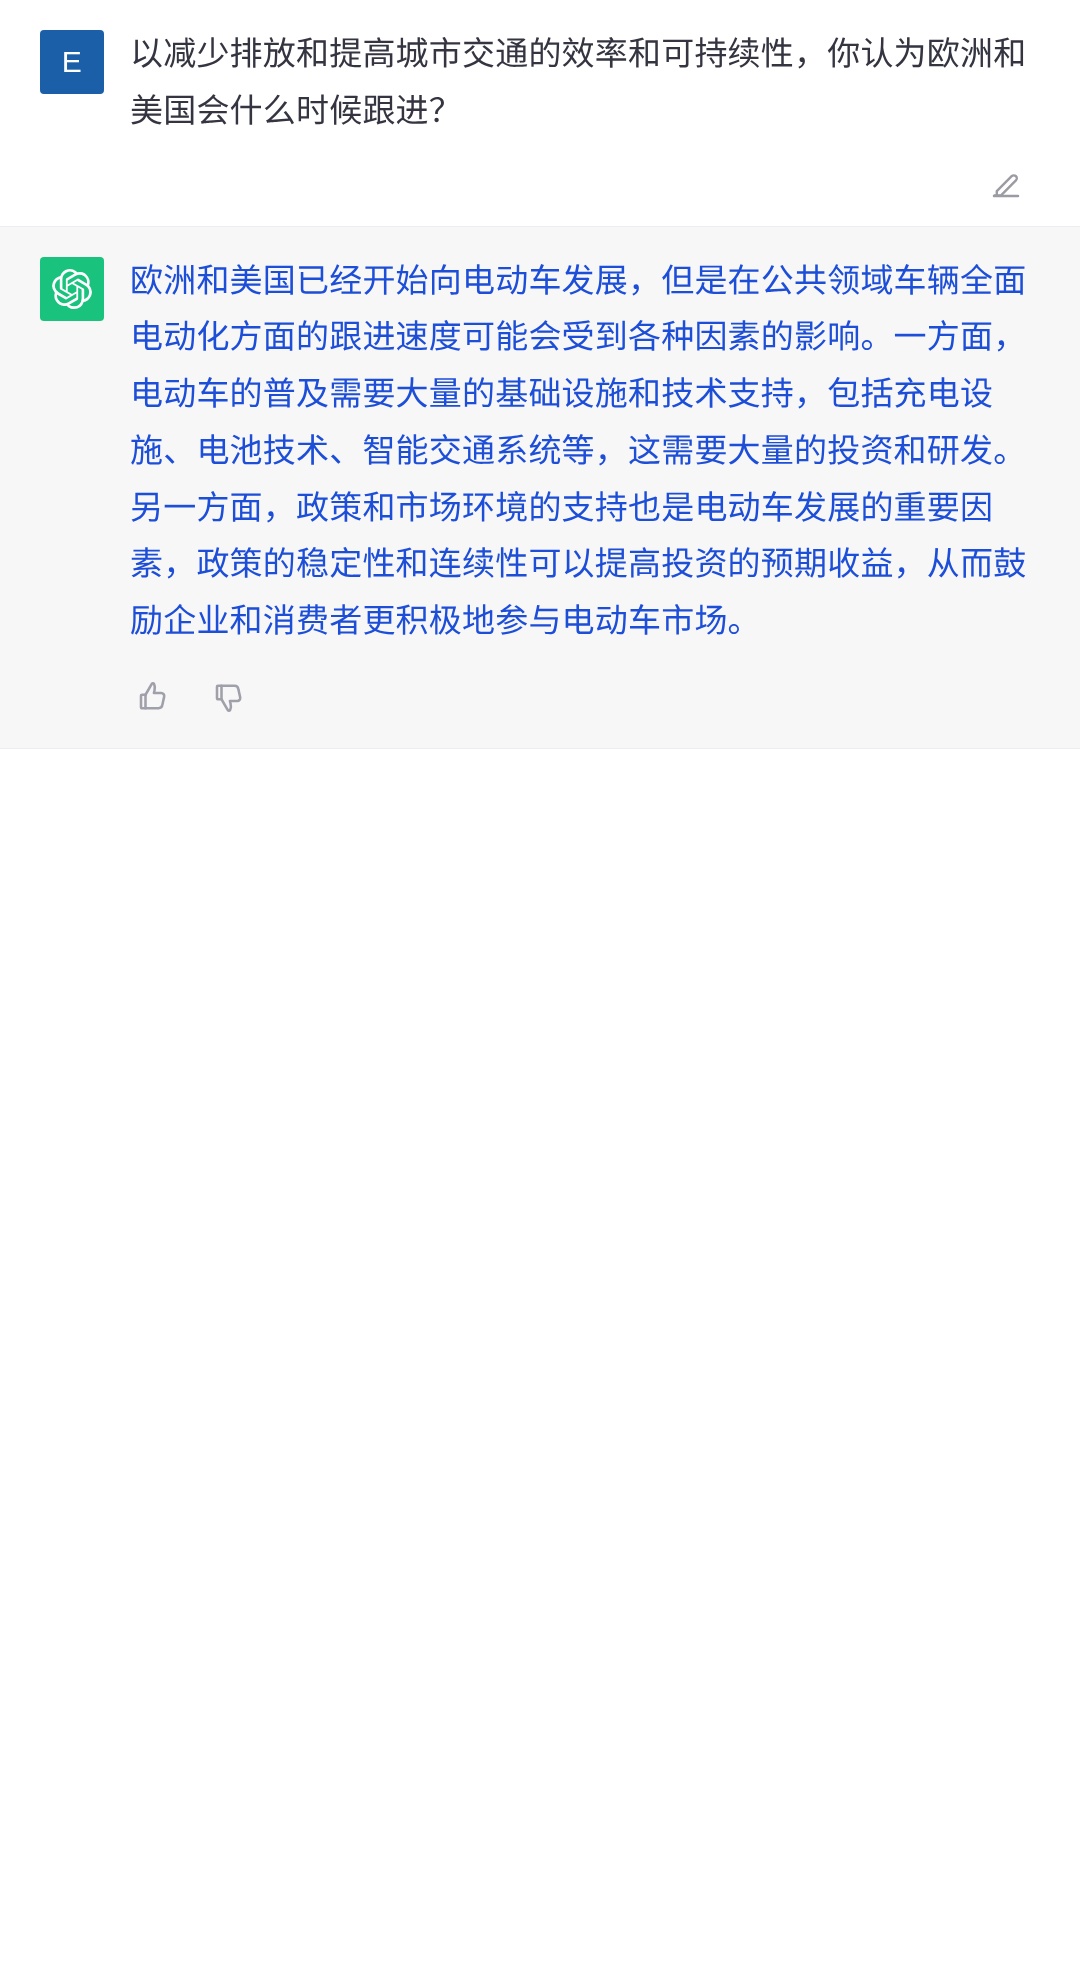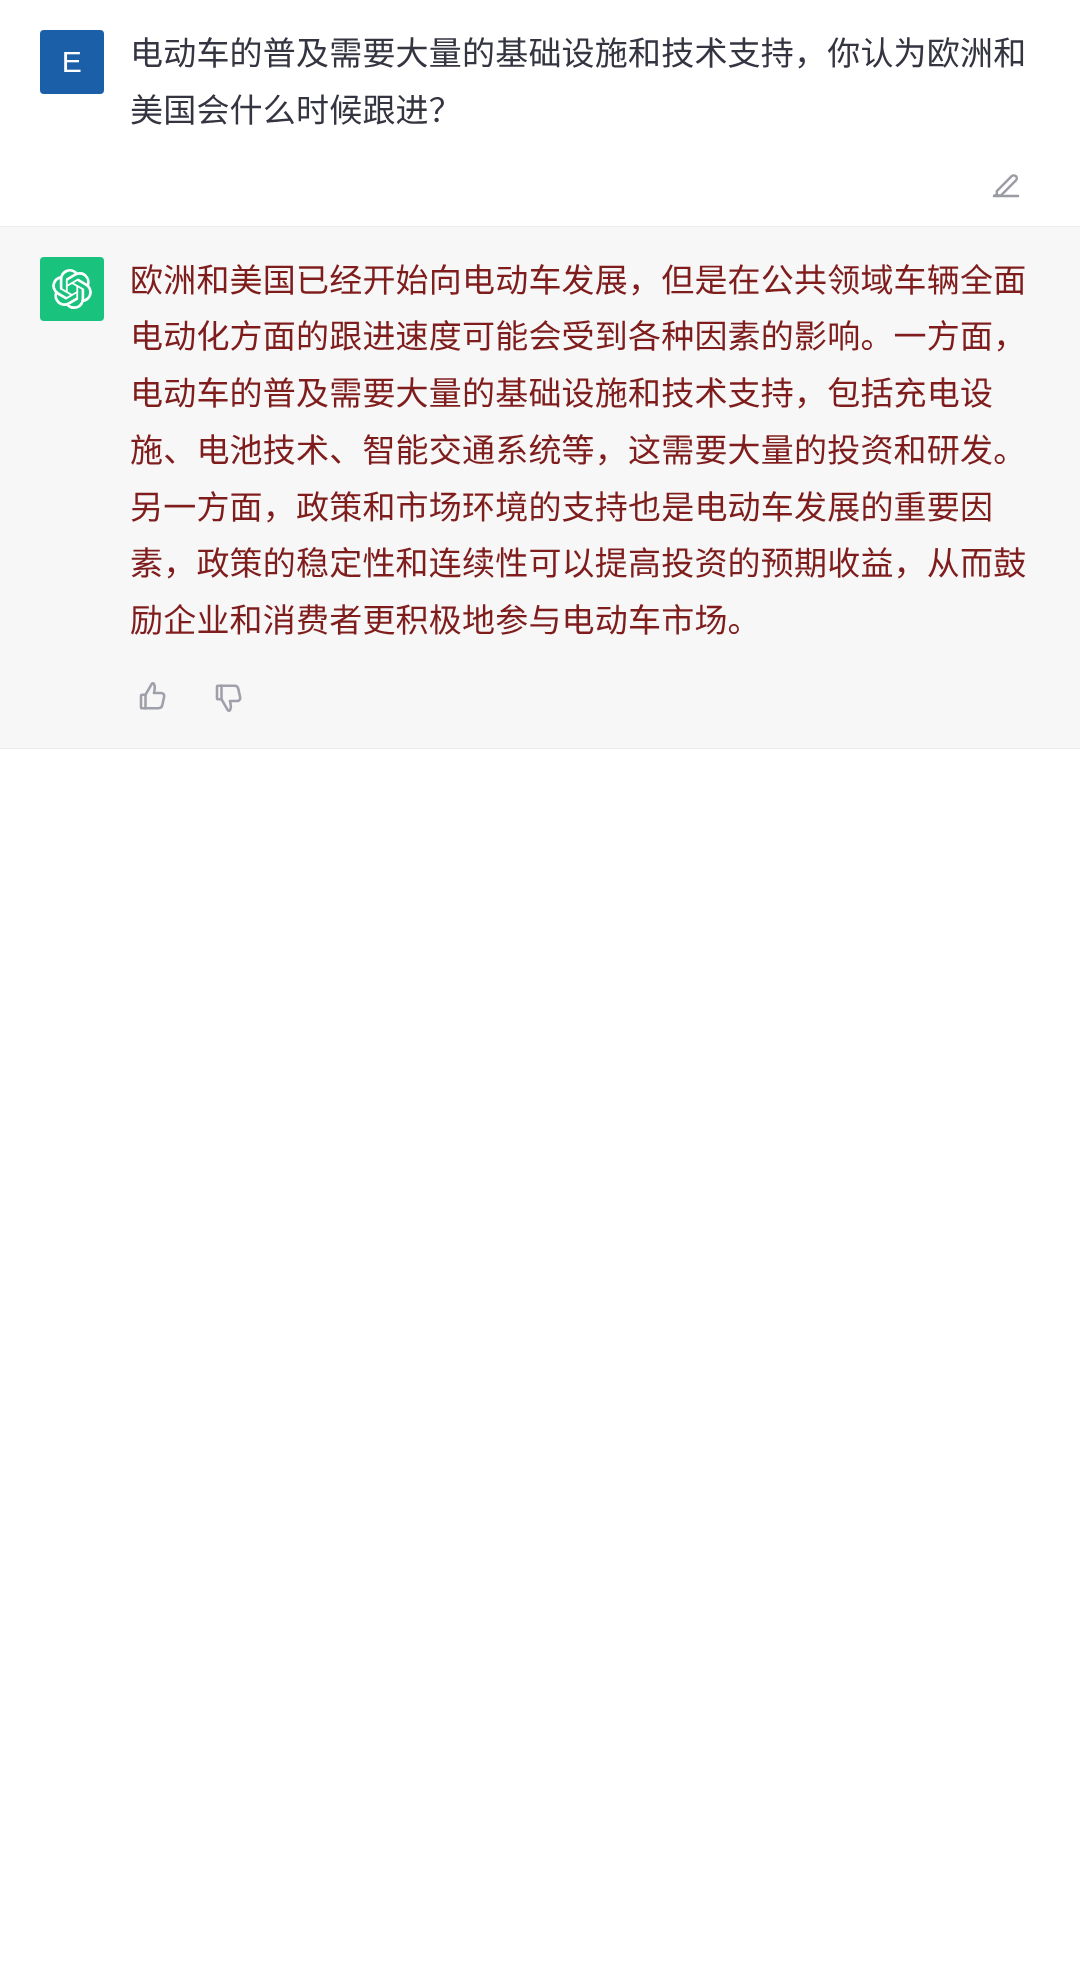--- a/index.html
+++ b/index.html
@@ -84,21 +84,21 @@
   .text {
     font-size: 33px;
     line-height: 1.72;
     color: #343541;
     letter-spacing: 0.2px;
     word-break: break-word;
     white-space: pre-wrap;
     font-family: "Liberation Sans", "DejaVu Sans", sans-serif;
   }
   .msg.assistant .text {
-    color: #7f1d1d;
+    color: #1d4ed8;
   }
   .para + .para {
     margin-top: 42px;
   }
 
   
   .user-actions {
     display: flex;
     justify-content: flex-end;
     padding: 14px 52px 18px 0;
@@ -150,21 +150,21 @@
 </head>
 <body>
 
 <div class="chat">
 
   <div class="msg user">
     <div class="avatar-col">
       <div class="avatar user-avatar">E</div>
     </div>
     <div class="body-col">
-      <div class="text para">电动车的普及需要大量的基础设施和技术支持，你认为欧洲和美国会什么时候跟进？</div>
+      <div class="text para">以减少排放和提高城市交通的效率和可持续性，你认为欧洲和美国会什么时候跟进？</div>
     </div>
   </div>
 
   <div class="user-actions">
     <div class="icon-btn">
       <span>
         <svg viewBox="0 0 24 24" aria-hidden="true">
           <path d="M4 20h4.5L19 9.5a2.1 2.1 0 0 0-3-3L5.5 17V20z"></path>
           <path d="M3.5 20.5h17"></path>
         </svg>

